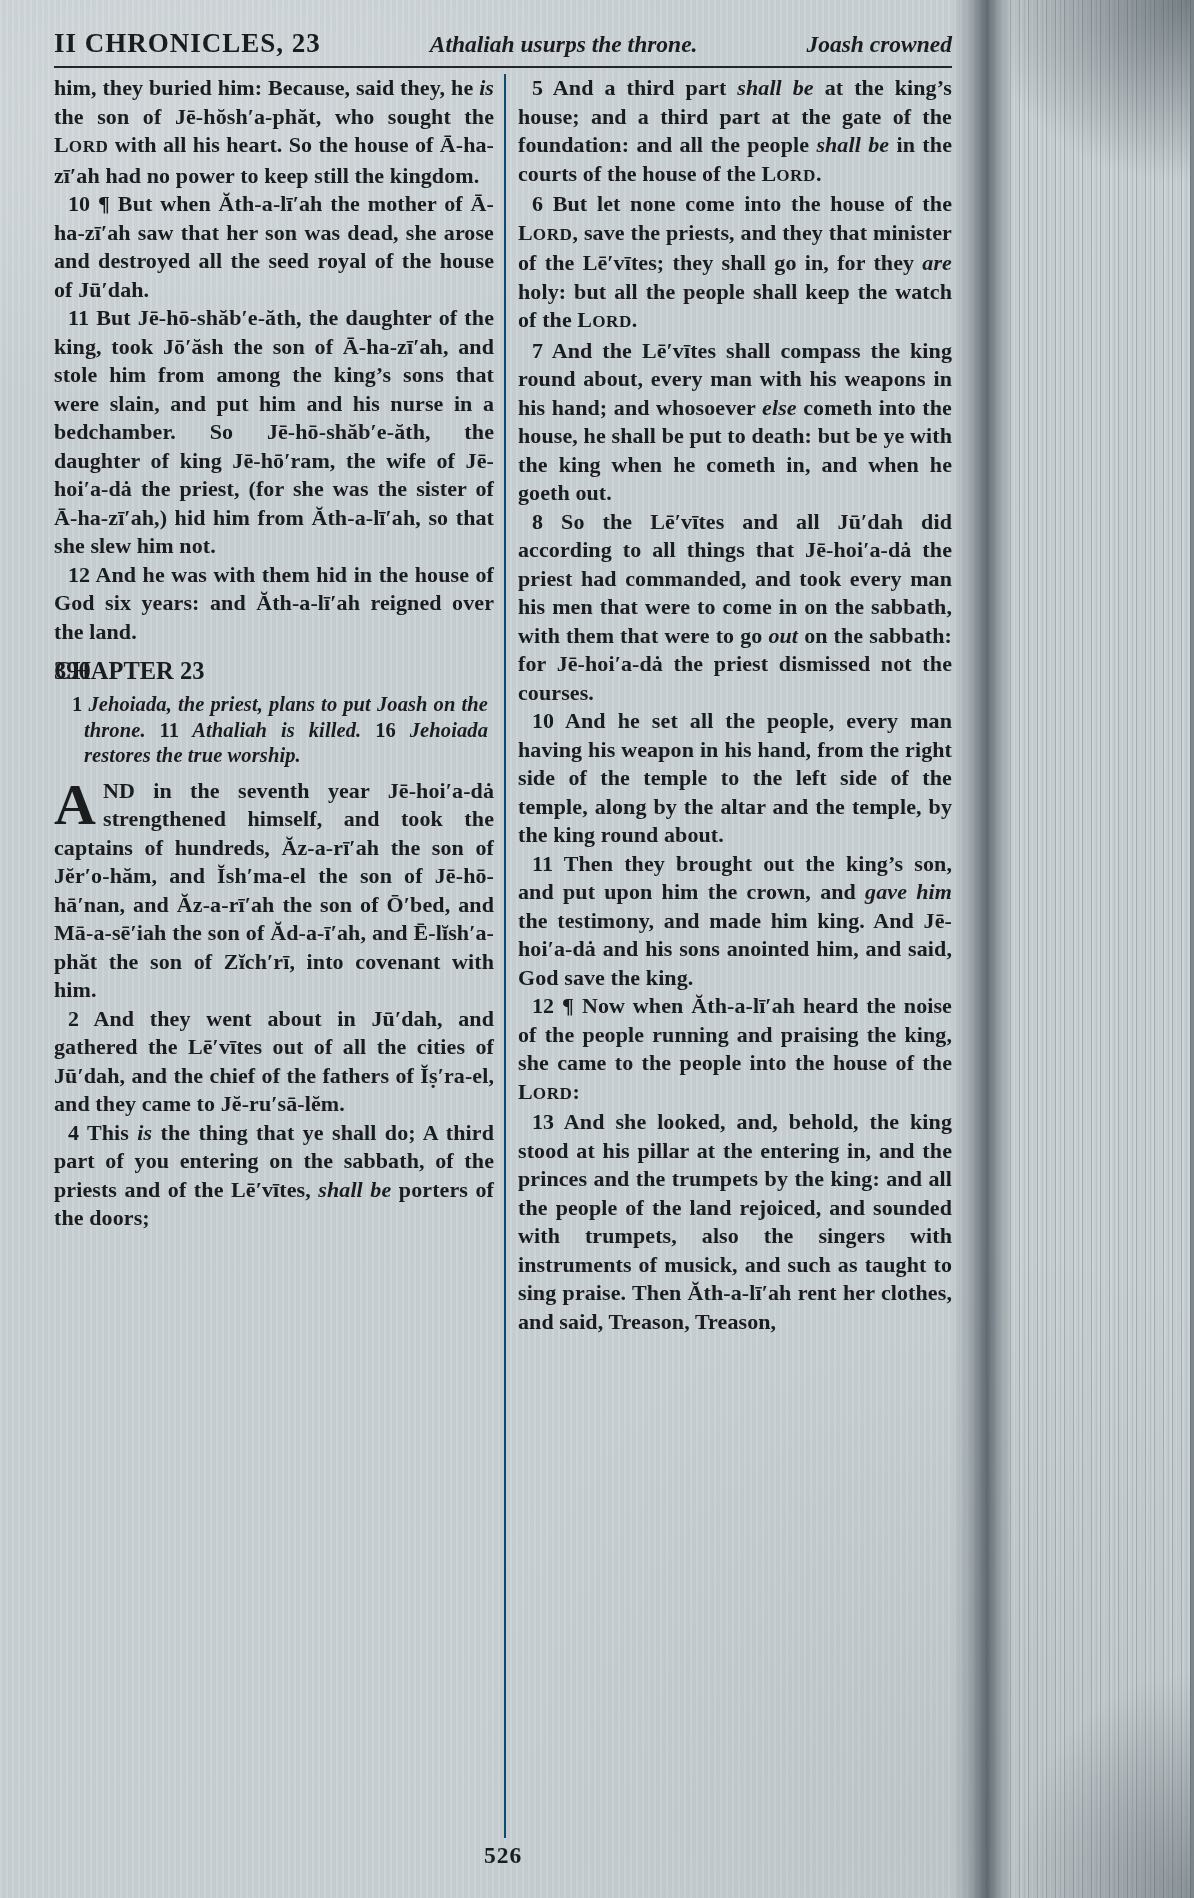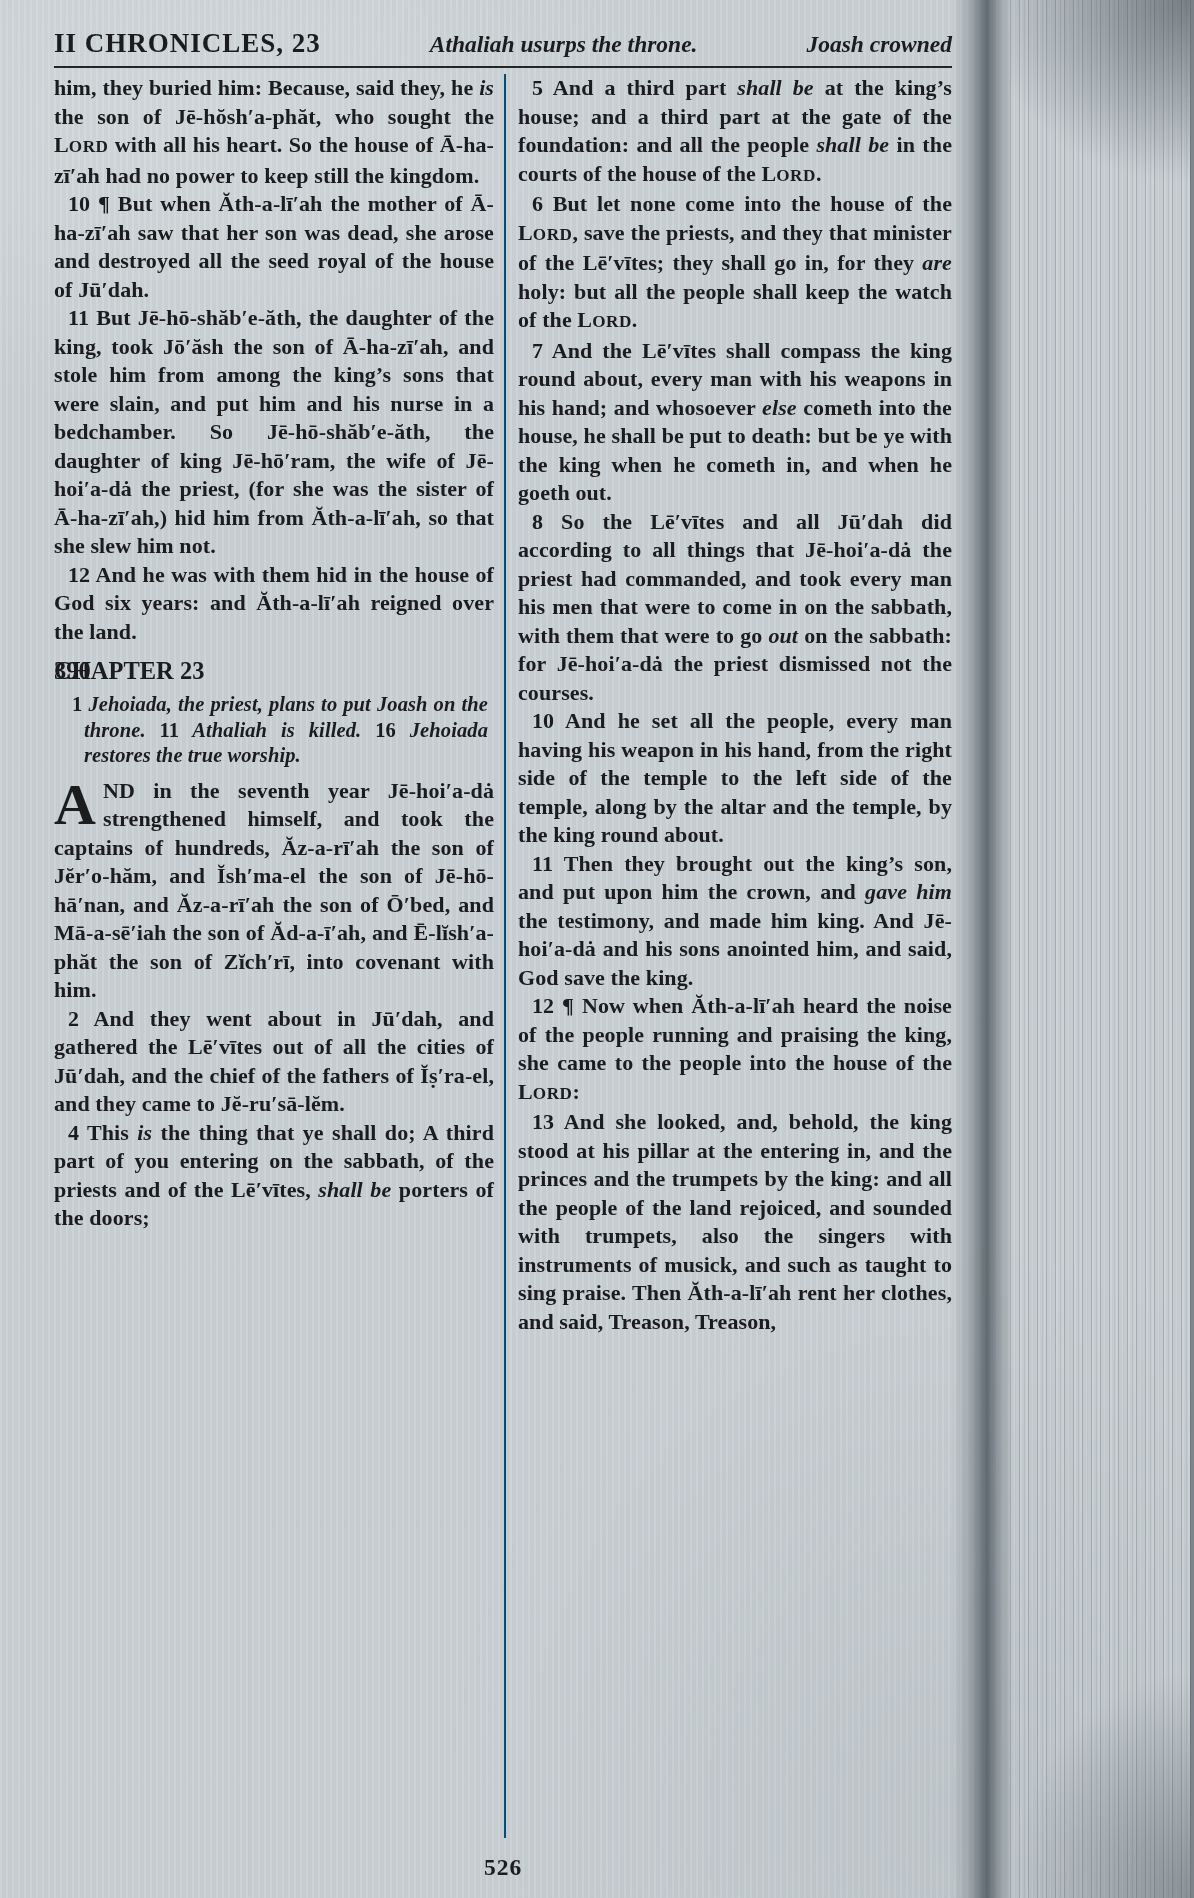--- a/index.html
+++ b/index.html
@@ -73,21 +73,21 @@
   .summary .it { font-style: normal; } 
   .it { font-style: italic; }
 
   .lord .sc { font-size: 0.78em; letter-spacing: 0.5px; }
 
   .dropcap-para .dropcap {
     float: left; font-size: 58px; line-height: 49px;
     padding: 3px 7px 0 0; font-weight: bold;
   }
 
-  #footer { text-align: center; font-weight: bold; font-size: 23.5px; margin-top: 16px; letter-spacing: 1px; }
+  #footer { text-align: center; font-weight: bold; font-size: 23.5px; margin-top: 4px; letter-spacing: 1px; }
 </style>
 </head>
 <body>
 
 <div id="paper-texture"></div>
 <div id="edge-shadow"></div>
 <div id="page-stack"></div>
 
 <div id="page">
   <div id="header">

